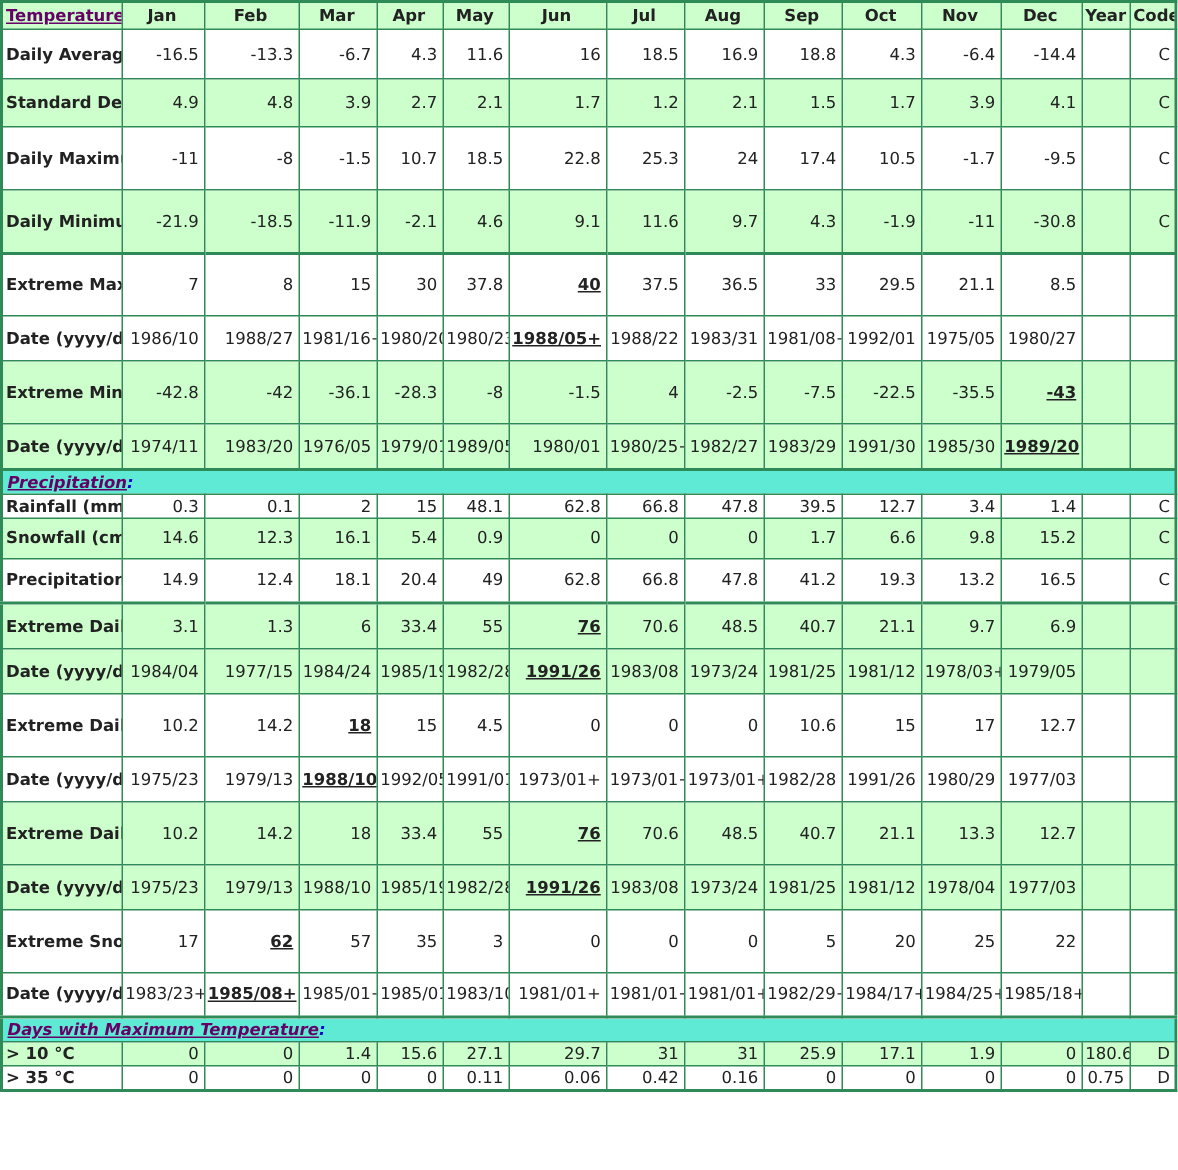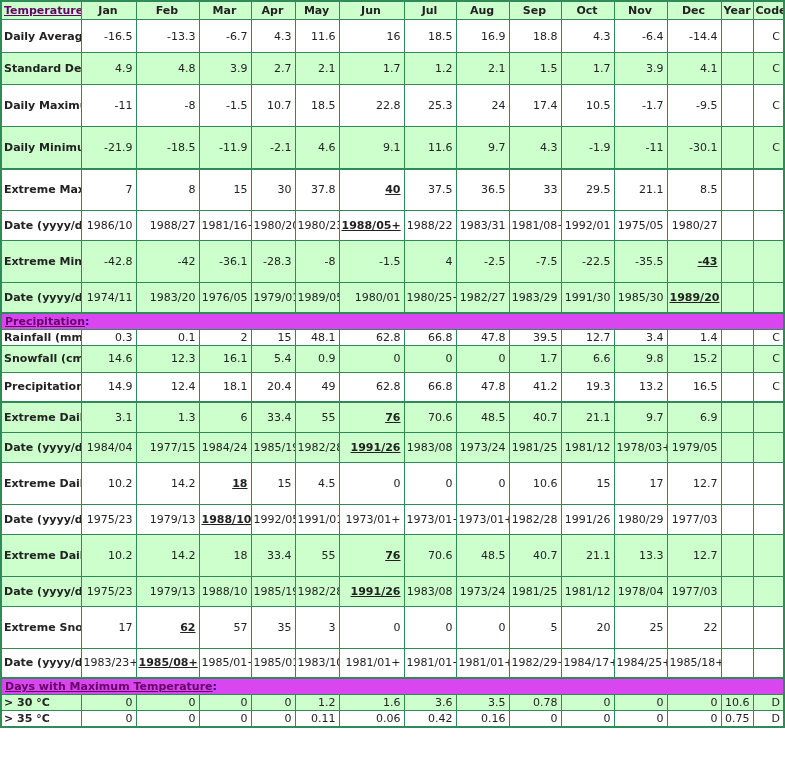--- a/index.html
+++ b/index.html
@@ -20,21 +20,21 @@
     color: #222;
     overflow: hidden;
     white-space: nowrap;
   }
   th.hdr { background: #ccffcc; color: #0000cc; font-weight: bold; text-align: center; font-size: 11px; height: 15px; }
   td.lbl { color: #0000cc; font-weight: bold; text-align: left; white-space: normal; font-size: 11px; }
   td.num { text-align: right; }
   td.b { font-weight: bold; text-decoration: underline; }
   tr.g td { background: #ccffcc; }
   tr.w td { background: #ffffff; }
-  tr.sec td { background: #d946ef; padding: 1px 3px; height: 13px; }
+  tr.sec td { background: #5eead4; padding: 1px 3px; height: 13px; font-style: italic; }
   tr.thick td { border-top: 2px solid #2e8b57; }
   .seclink { color: #660066; text-decoration: underline; font-weight: bold; }
   .colon { color: #0000cc; font-weight: bold; }
   th.hdr .seclink { color: #660066; }
   tr.days td { padding-top: 0; padding-bottom: 0; line-height: 15px; }
 </style>
 </head>
 <body>
 
 <table class="climate">
@@ -132,21 +132,21 @@
         <td class="num">-18.5</td>
         <td class="num">-11.9</td>
         <td class="num">-2.1</td>
         <td class="num">4.6</td>
         <td class="num">9.1</td>
         <td class="num">11.6</td>
         <td class="num">9.7</td>
         <td class="num">4.3</td>
         <td class="num">-1.9</td>
         <td class="num">-11</td>
-        <td class="num">-30.1</td>
+        <td class="num">-30.8</td>
         <td class="num"></td>
         <td class="num" style="text-align: right;">C</td>
       </tr>
       <tr class="w thick" style="height: 42px;">
         <td class="lbl">Extreme Maximum (°C)</td>
         <td class="num">7</td>
         <td class="num">8</td>
         <td class="num">15</td>
         <td class="num">30</td>
         <td class="num">37.8</td>
@@ -406,34 +406,34 @@
         <td class="num" style="text-align: right;"></td>
       </tr>
     </tbody>
   <tbody>
     <tr class="sec thick">
       <td colspan="15"><a class="seclink" href="#">Days with Maximum Temperature</a><span class="colon">:</span></td>
     </tr>
   </tbody>
   <tbody id="days-body">
       <tr class="g days">
-        <td class="lbl">&gt; 30 °C</td>
-        <td class="num">0</td>
-        <td class="num">0</td>
-        <td class="num">0</td>
-        <td class="num">0</td>
-        <td class="num">1.2</td>
-        <td class="num">1.6</td>
-        <td class="num">3.6</td>
-        <td class="num">3.5</td>
-        <td class="num">0.78</td>
-        <td class="num">0</td>
-        <td class="num">0</td>
-        <td class="num">0</td>
-        <td class="num">10.6</td>
+        <td class="lbl">&gt; 10 °C</td>
+        <td class="num">0</td>
+        <td class="num">0</td>
+        <td class="num">1.4</td>
+        <td class="num">15.6</td>
+        <td class="num">27.1</td>
+        <td class="num">29.7</td>
+        <td class="num">31</td>
+        <td class="num">31</td>
+        <td class="num">25.9</td>
+        <td class="num">17.1</td>
+        <td class="num">1.9</td>
+        <td class="num">0</td>
+        <td class="num">180.6</td>
         <td class="num" style="text-align: right;">D</td>
       </tr>
       <tr class="w days">
         <td class="lbl">&gt; 35 °C</td>
         <td class="num">0</td>
         <td class="num">0</td>
         <td class="num">0</td>
         <td class="num">0</td>
         <td class="num">0.11</td>
         <td class="num">0.06</td>

